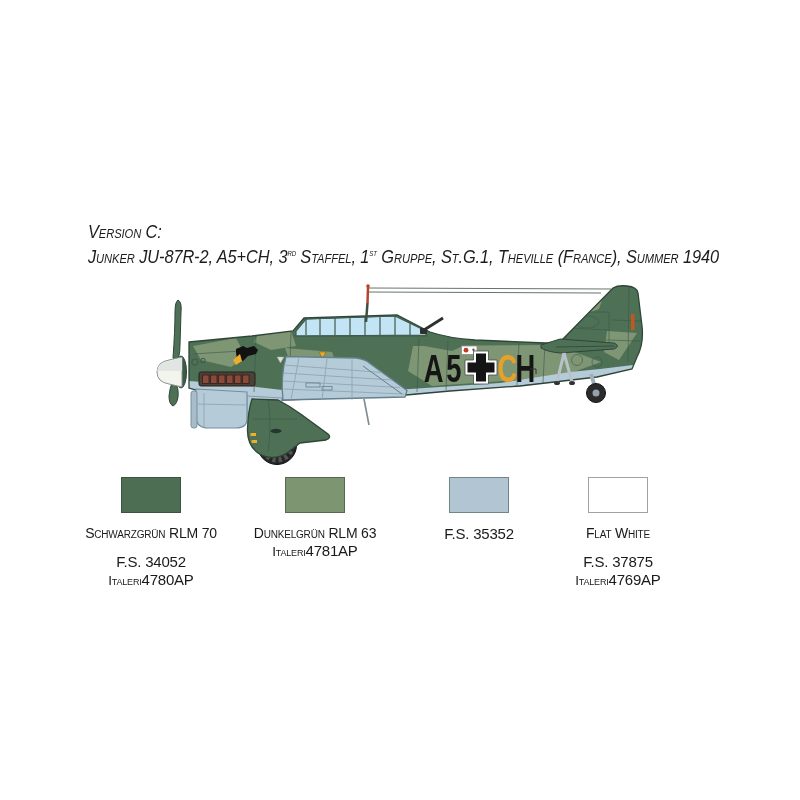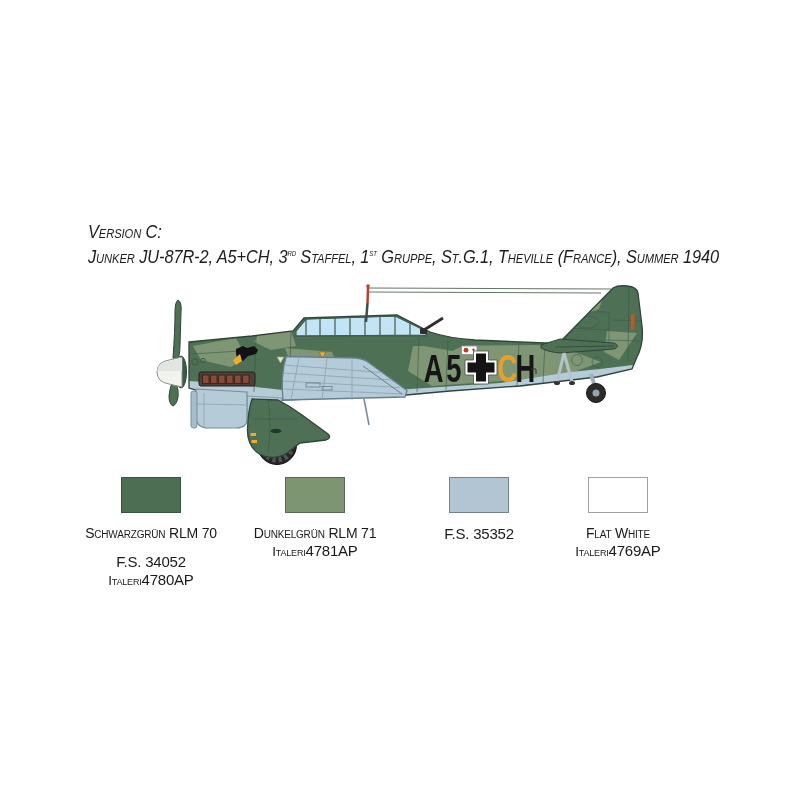--- a/index.html
+++ b/index.html
@@ -227,27 +227,28 @@
 
 <div class="swatch-col col-0">
   <div class="swatch-box" style="background-color: rgb(77, 110, 83);"></div>
   <div class="sw-name"><span>Schwarzgrün</span> <span>RLM 70</span></div>
   <div class="sw-fs">F.S. 34052</div>
   <div class="sw-it"><span class="brand">Italeri</span><span>4780AP</span></div>
 </div>
 
 <div class="swatch-col col-1">
   <div class="swatch-box" style="background-color: rgb(126, 149, 113);"></div>
-  <div class="sw-name"><span>Dunkelgrün</span> <span>RLM 71</span></div>
+  <div class="sw-name"><span>Dunkelgrün</span> <span>RLM 63</span></div>
 
   <div class="sw-it"><span class="brand">Italeri</span><span>4781AP</span></div>
 </div>
 
 <div class="swatch-col col-2">
   <div class="swatch-box" style="background-color: rgb(178, 197, 211);"></div>
   <div class="sw-fs">F.S. 35352</div>
 </div>
 
 <div class="swatch-col col-3">
   <div class="swatch-box" style="background-color: rgb(255, 255, 255);"></div>
   <div class="sw-name"><span>Flat White</span> <span></span></div>
+  <div class="sw-fs">F.S. 37875</div>
   <div class="sw-it"><span class="brand">Italeri</span><span>4769AP</span></div>
 </div>
 
 </body></html>

